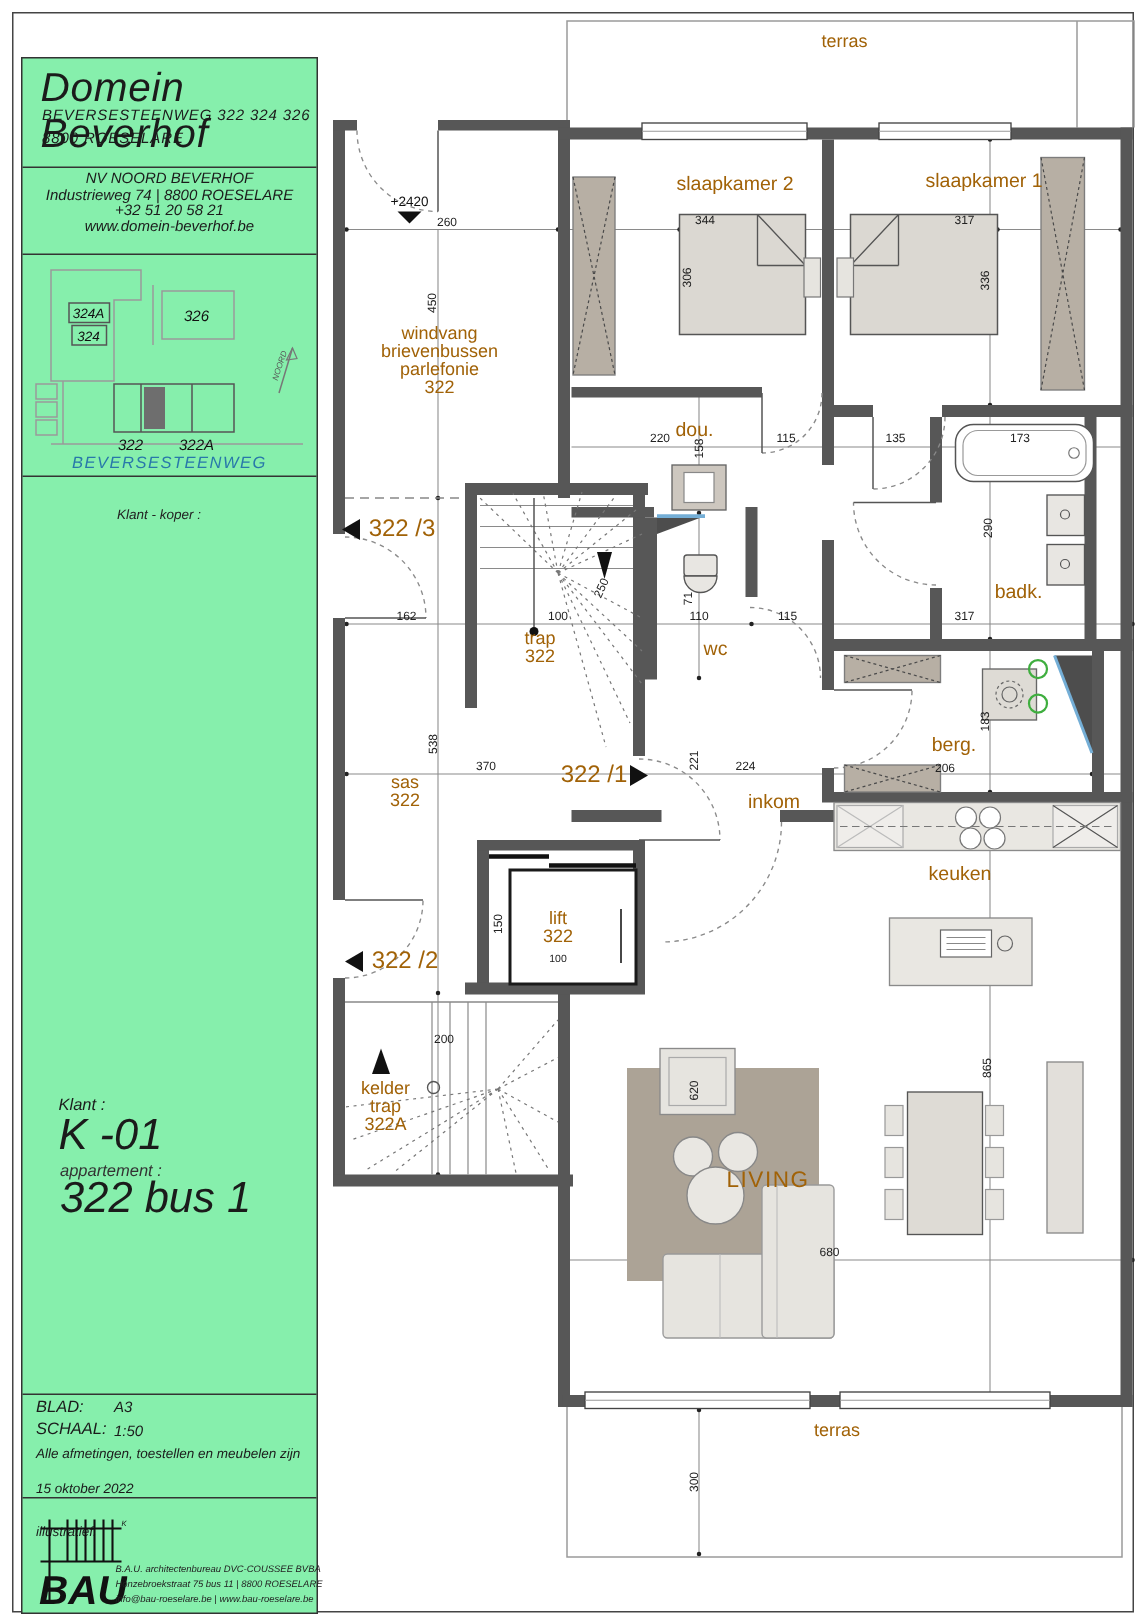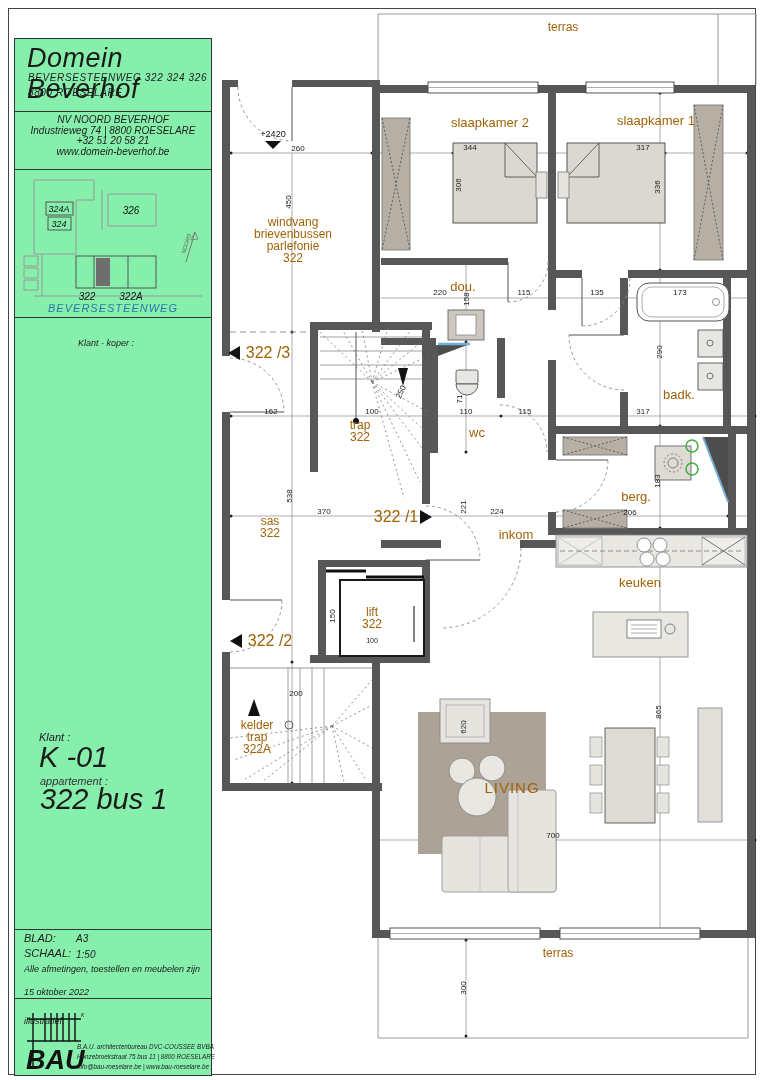--- a/index.html
+++ b/index.html
@@ -475,15 +475,15 @@
   <span class="pl dim" style="left:372px;top:411px">100</span>
   <span class="pl dim rot65" style="left:401px;top:392px">250</span>
   <span class="pl dim rot" style="left:289px;top:496px">538</span>
   <span class="pl dim" style="left:324px;top:511px">370</span>
   <span class="pl dim rot" style="left:332px;top:616px">150</span>
   <span class="pl dim" style="left:296px;top:693px">200</span>
   <span class="pl dim rot" style="left:463px;top:507px">221</span>
   <span class="pl dim" style="left:497px;top:511px">224</span>
   <span class="pl dim rot" style="left:463px;top:727px">620</span>
   <span class="pl dim rot" style="left:658px;top:712px">865</span>
-  <span class="pl dim" style="left:553px;top:835px">700</span>
+  <span class="pl dim" style="left:553px;top:835px">680</span>
   <span class="pl dim rot" style="left:463px;top:988px">300</span>
 </div>
 
 </body></html>

